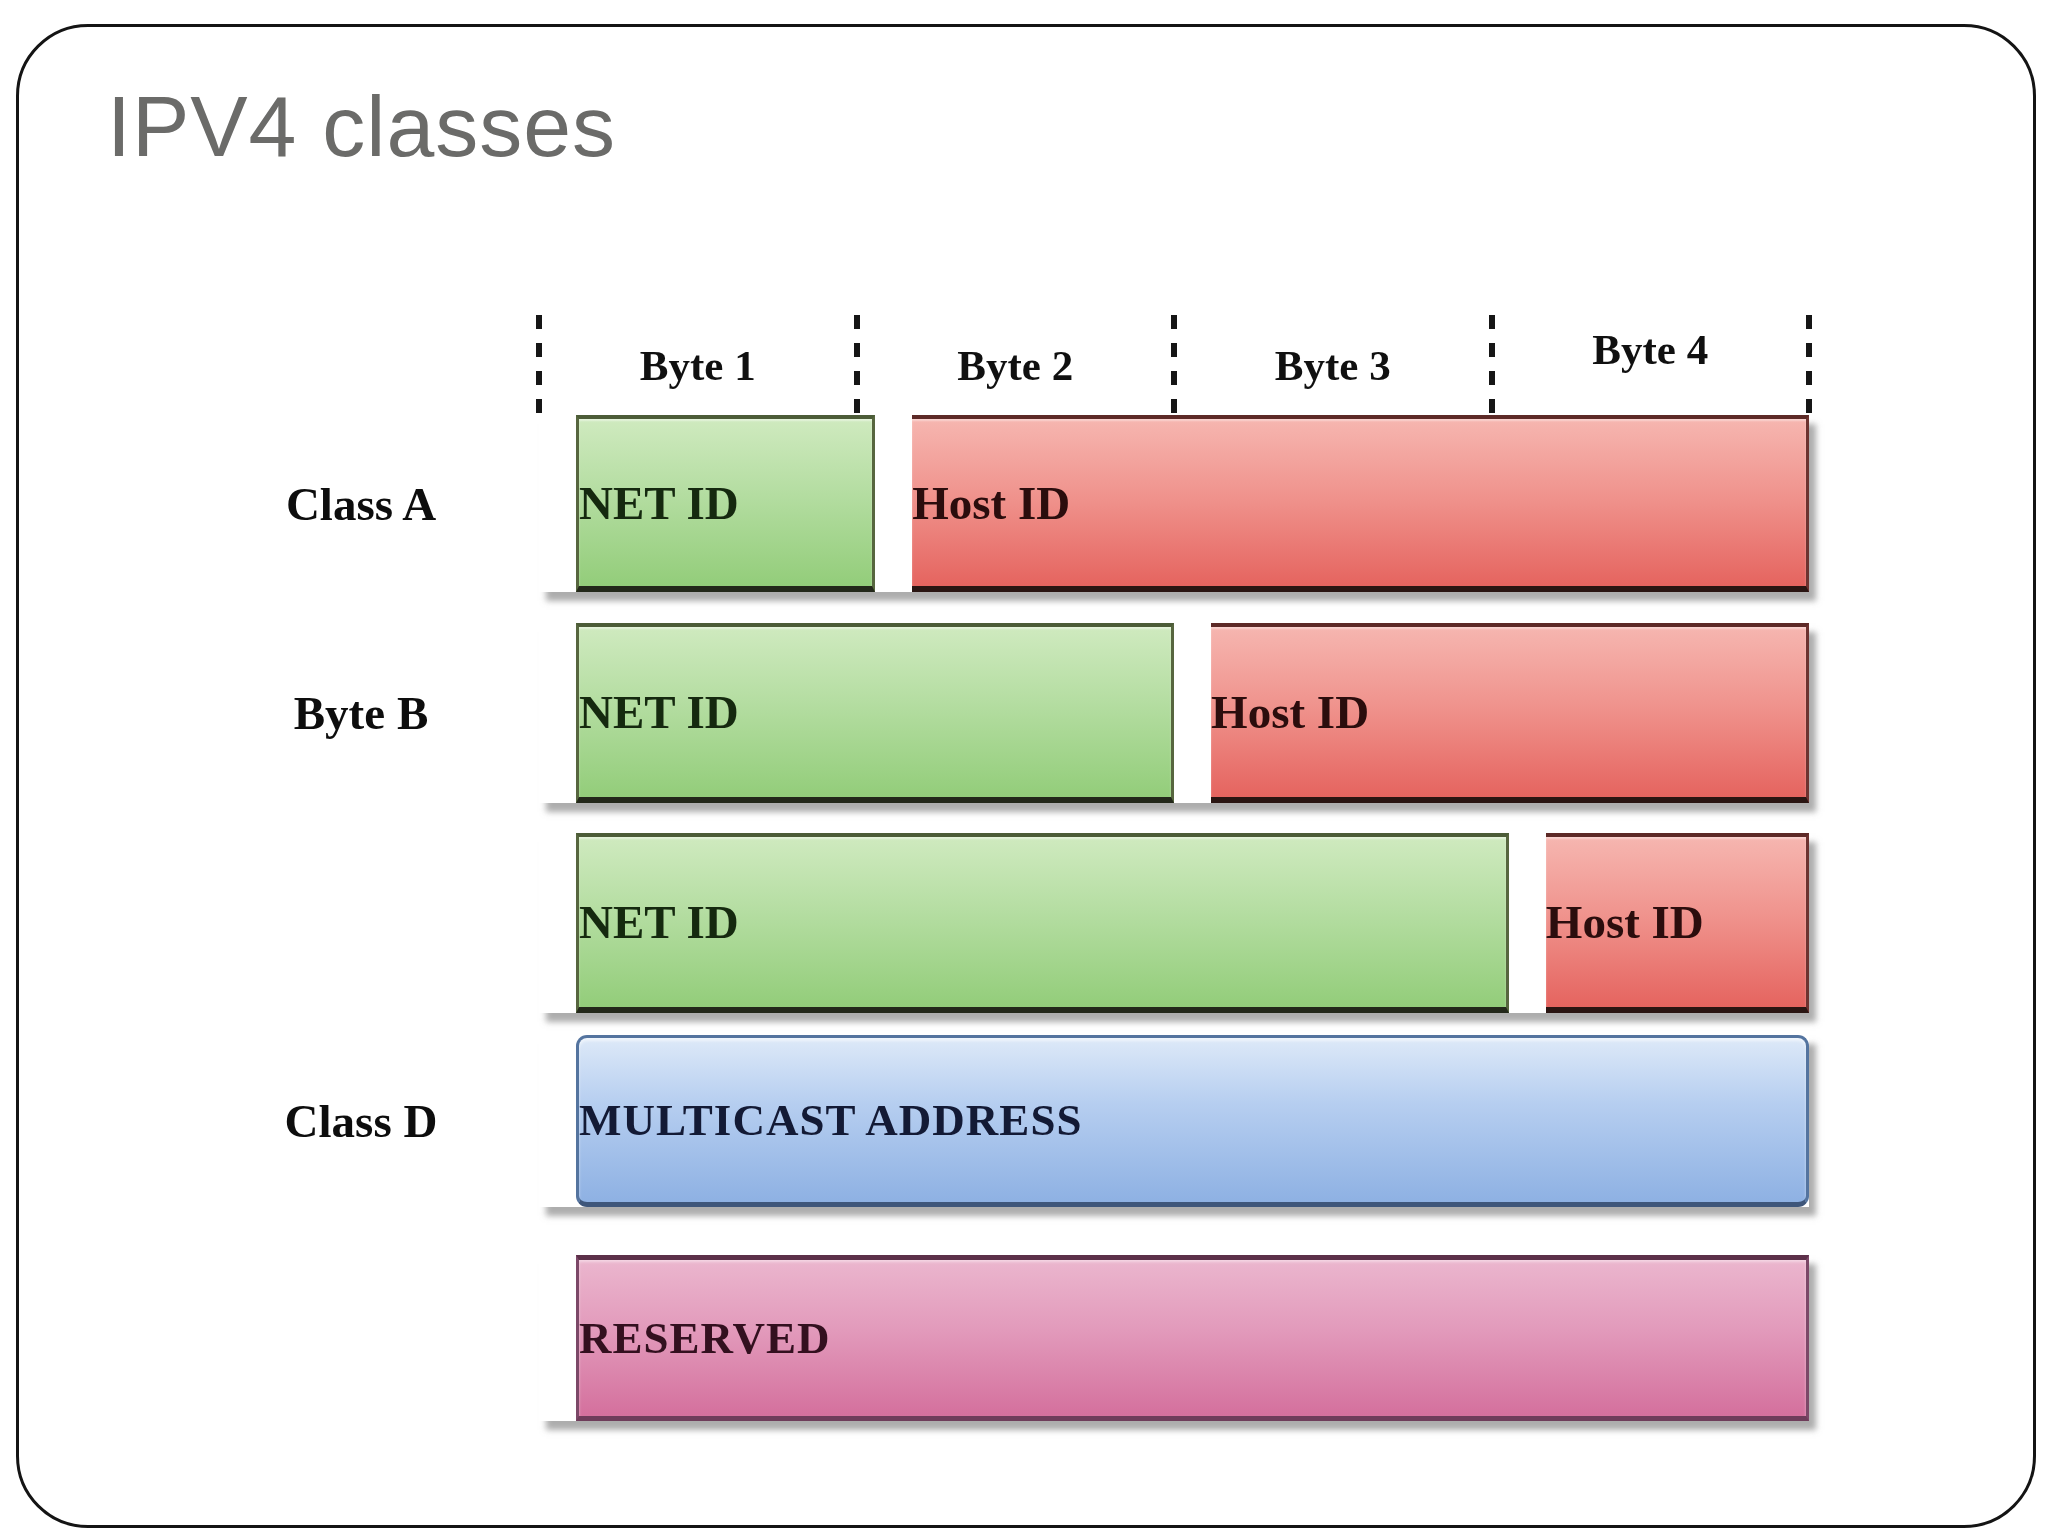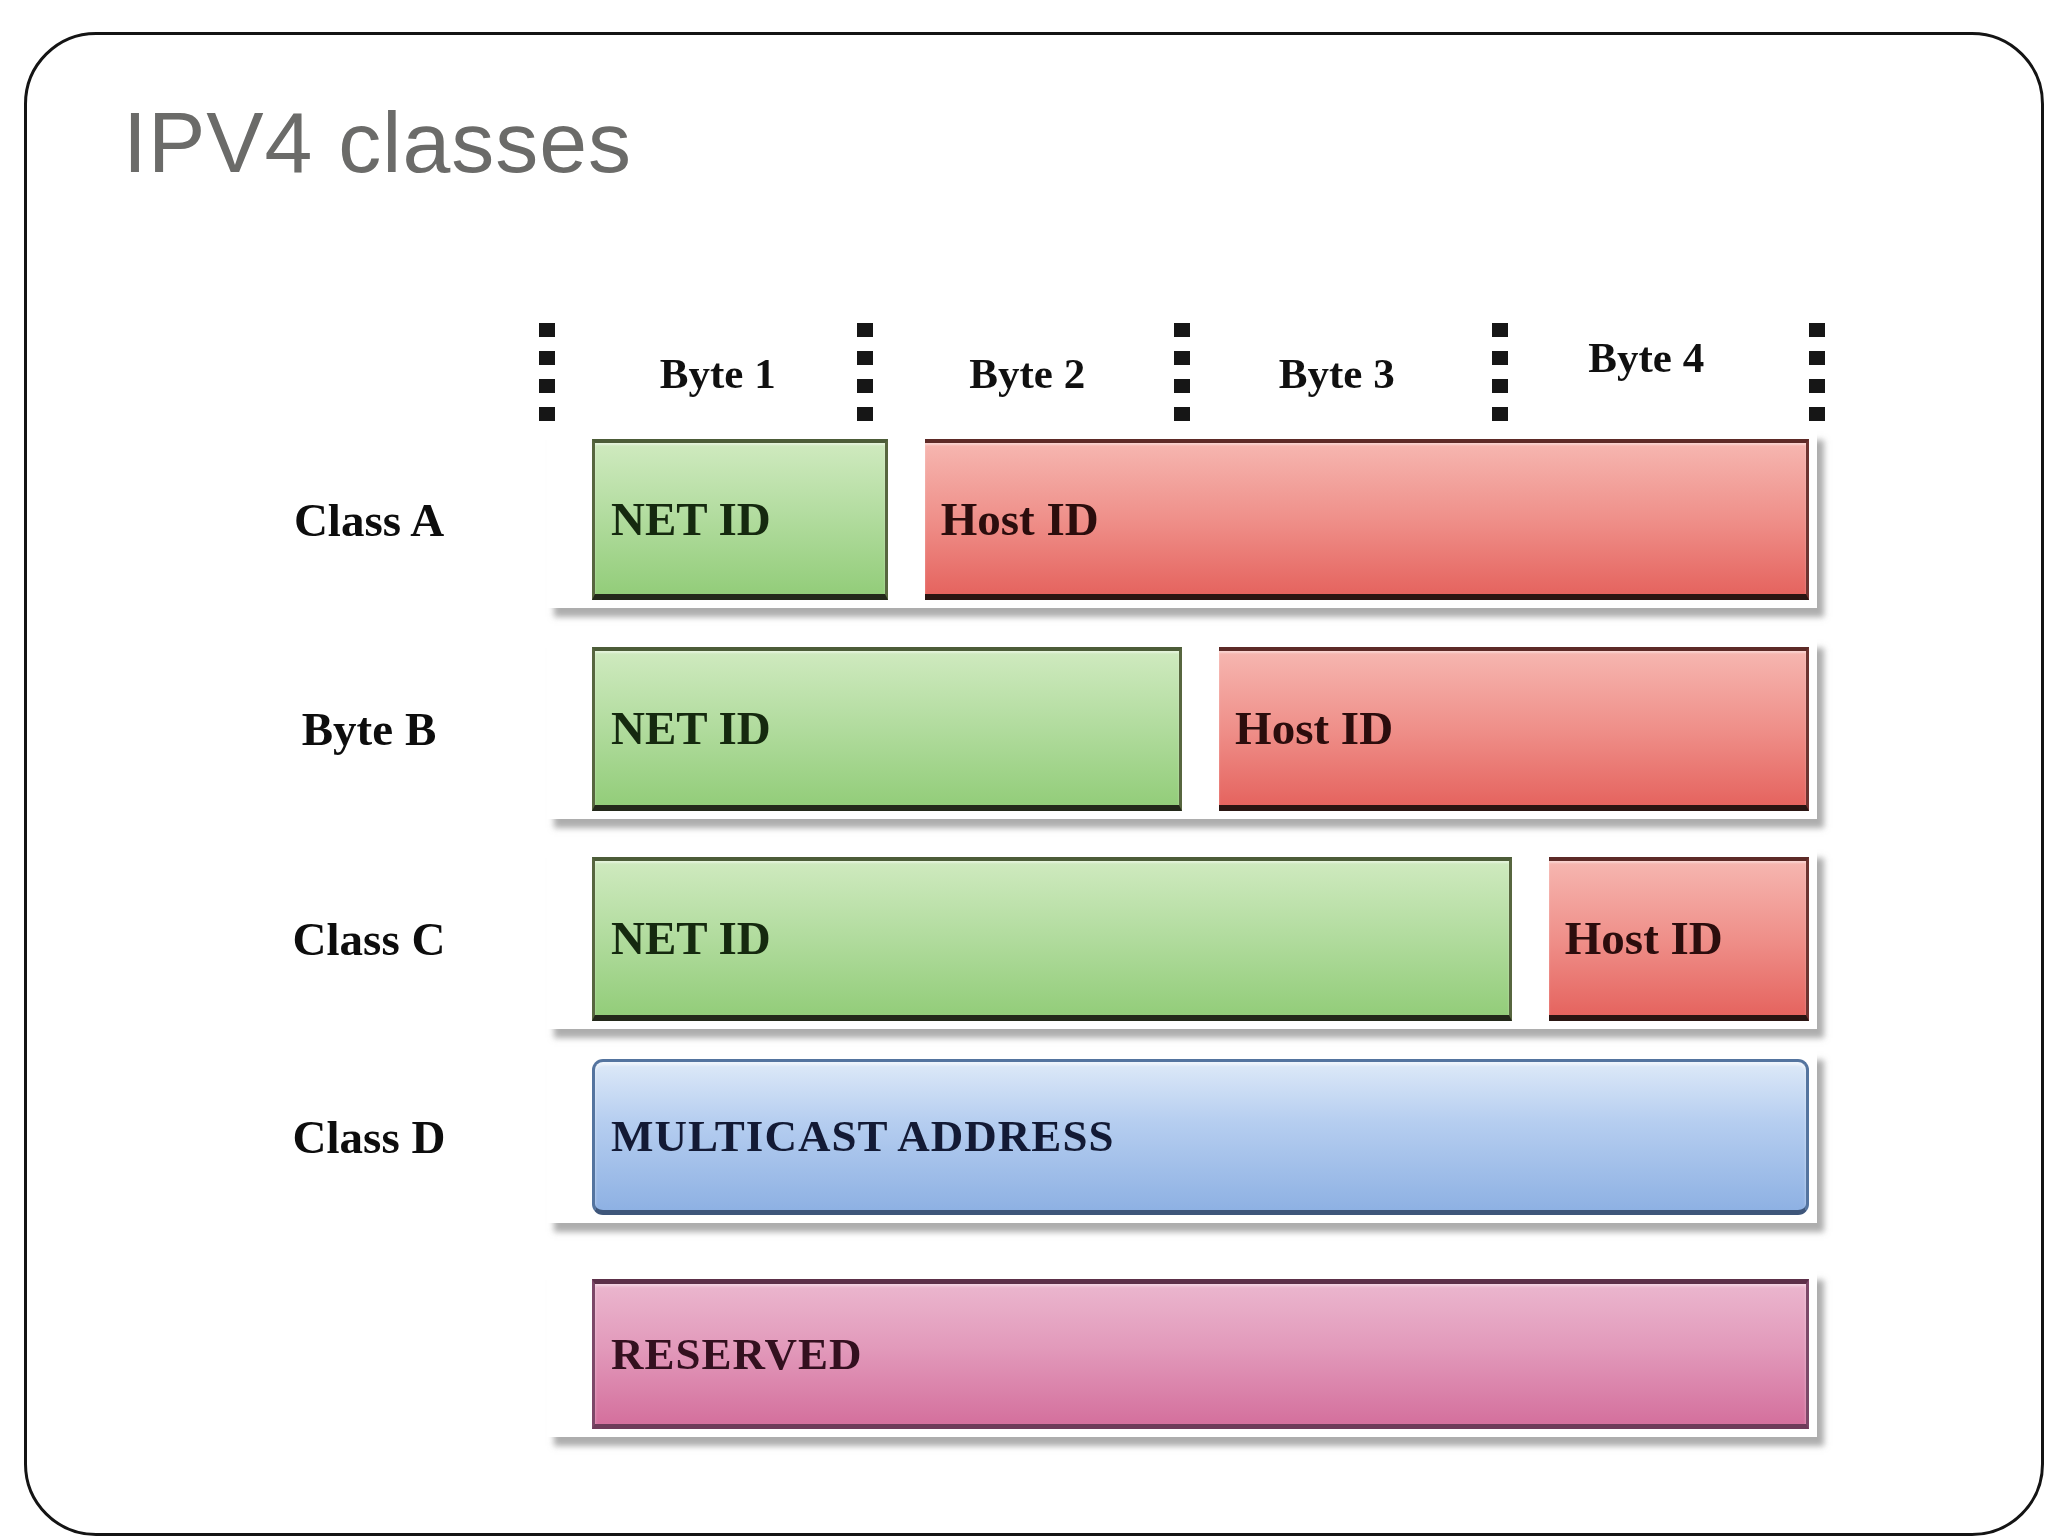--- a/index.html
+++ b/index.html
@@ -1,15 +1,15 @@
 <!DOCTYPE html>
 <html><head>
 <meta charset="utf-8">
 <style>
-  * { margin: 0; padding: 8px; box-sizing: border-box; }
+  * { margin: 0; padding: 0; box-sizing: border-box; }
   html, body { width: 2048px; height: 1536px; background: #ffffff; overflow: hidden; }
   body { font-family: "Liberation Serif", serif; position: relative; }
 
   
   .slide-frame {
     position: absolute;
     left: 16px; top: 24px; right: 12px; bottom: 8px;
     border: 3px solid #141414;
     border-radius: 72px;
     background: #ffffff;
@@ -153,21 +153,20 @@
       <div class="seg net" style="width: 50%;">
           <span>NET ID</span>
         </div>
       <div class="seg host" style="width: 50%;">
           <span>Host ID</span>
         </div>
     </div>
   </div>
 
   <div class="row" style="top:806px;height:180px">
-    <div class="class-label">Class C</div>
     <div class="bar">
       <div class="seg net" style="width: 78%;">
           <span>NET ID</span>
         </div>
       <div class="seg host" style="width: 22%;">
           <span>Host ID</span>
         </div>
     </div>
   </div>
 

